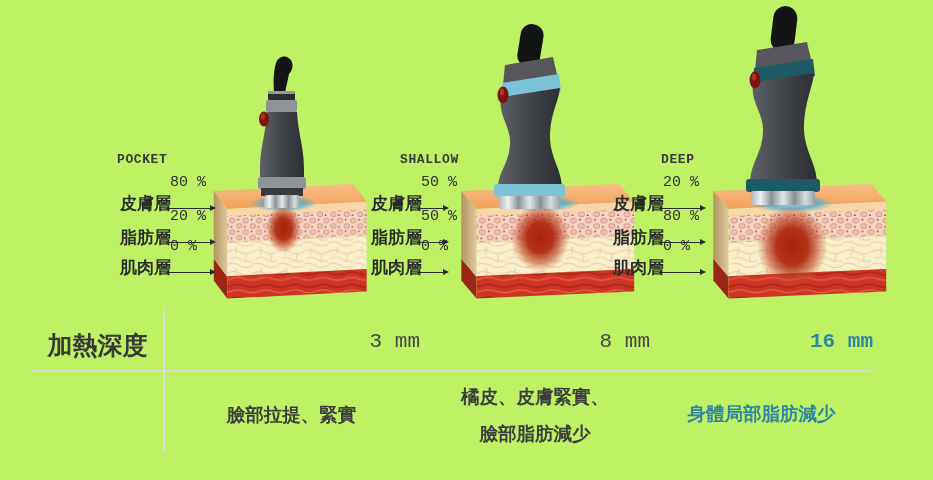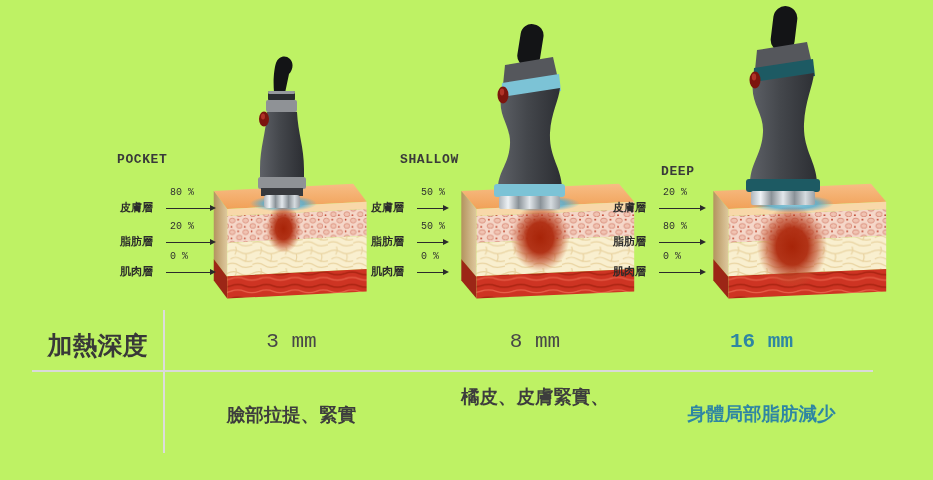--- a/index.html
+++ b/index.html
@@ -1,27 +1,27 @@
 <!DOCTYPE html>
 <html><head>
 <meta charset="utf-8">
 <style>
   html,body{margin:0;padding:0;background:#fff;}
   .canvas{position:relative;width:933px;height:480px;background:#bef264;overflow:hidden;
           font-family:Liberation Mono, monospace;color:#3a3a3a;}
   svg.block,svg.device{position:absolute;}
   .ptitle{position:absolute;font-size:13px;font-weight:700;letter-spacing:.6px;color:#3a3a3a;}
   .lrow{position:absolute;height:24px;}
-  .lrow .zh{position:absolute;left:0;bottom:-6px;font-size:11px;font-weight:700;color:#2b2b2b;white-space:nowrap;text-align:right;}
-  .lrow .pct{position:absolute;left:50px;bottom:11px;font-size:10px;color:#303030;white-space:nowrap;}
+  .lrow .zh{position:absolute;left:0;bottom:-6px;font-size:17px;font-weight:700;color:#2b2b2b;white-space:nowrap;text-align:right;}
+  .lrow .pct{position:absolute;left:50px;bottom:18px;font-size:15px;color:#303030;white-space:nowrap;}
   .lrow .lead{position:absolute;left:46px;right:2px;bottom:0;height:0;border-bottom:1.7px solid #2b2b2b;}
   .lrow .lead::after{content:"";position:absolute;right:-2px;top:-3.5px;width:0;height:0;
       border-left:6px solid #2b2b2b;border-top:3.5px solid transparent;border-bottom:3.5px solid transparent;}
   .th{position:absolute;left:32px;width:131px;text-align:center;font-size:25px;font-weight:600;color:#383838;}
-  .tv{position:absolute;text-align:center;font-size:21px;color:#474747;}
+  .tv{position:absolute;text-align:right;font-size:21px;color:#474747;}
   .tx{position:absolute;text-align:center;font-size:18.5px;font-weight:600;color:#3d3d3d;white-space:nowrap;}
   .vline{position:absolute;width:1.5px;background:#dcdcdc;}
   .hline{position:absolute;height:1.5px;background:#dadada;}
 </style>
 </head>
 <body>
 
 <div class="canvas">
 
   
@@ -159,21 +159,21 @@
     <span class="pct">50 %</span>
     <span class="lead"></span>
   </div>
   <div class="lrow" style="left:371px;top:249px;width:78px">
     <span class="zh">肌肉層</span>
     <span class="pct">0 %</span>
     <span class="lead"></span>
   </div>
 
   
-  <div class="ptitle" style="left:661px;top:164px">DEEP</div>
+  <div class="ptitle" style="left:661px;top:152px">DEEP</div>
 
   <svg class="block" style="left:700px;top:182px" width="190" height="130" viewBox="0 0 200 145" preserveAspectRatio="none">
     <polygon points="30,30 14,10 180,2 196,22" fill="url(#topGrad)"></polygon>
     <polygon points="30,30 14,10 14,86 30,106" fill="url(#sideGrad)"></polygon>
     <polygon points="30,106 14,86 14,110 30,130" fill="#9c2616"></polygon>
     <polygon points="30,30 196,22 196,30 30,38" fill="#f8d8a9"></polygon>
     <polygon points="30,38 196,30 196,60 30,68" fill="url(#dermisPat)"></polygon>
     <polygon points="30,68 196,60 196,97 30,105" fill="url(#fatPat)"></polygon>
     <polygon points="30,105 196,97 196,122 30,130" fill="url(#musclePat)"></polygon>
     <ellipse cx="97" cy="24" rx="44" ry="10" fill="url(#glowGrad)"></ellipse>
@@ -212,15 +212,16 @@
   <div class="hline" style="left:32px;top:370px;width:841px"></div>
 
   <div class="th" style="top:329px">加熱深度</div>
 
   <div class="tv" style="left:163px;width:257px;top:330px">3 mm</div>
   <div class="tv" style="left:420px;width:230px;top:330px">8 mm</div>
   <div class="tv hl" style="left: 650px; width: 223px; top: 330px; font-weight: 600; color: rgb(46, 134, 163);">16 mm</div>
 
   <div class="tx" style="left:163px;width:257px;top:402px">臉部拉提、緊實</div>
   <div class="tx" style="left:420px;width:230px;top:384px">橘皮、皮膚緊實、</div>
+  <div class="tx" style="left:420px;width:230px;top:421px">臉部脂肪減少</div>
   <div class="tx hl" style="left: 650px; width: 223px; top: 401px; color: rgb(46, 134, 163);">身體局部脂肪減少</div>
 
 </div>
 
 </body></html>

